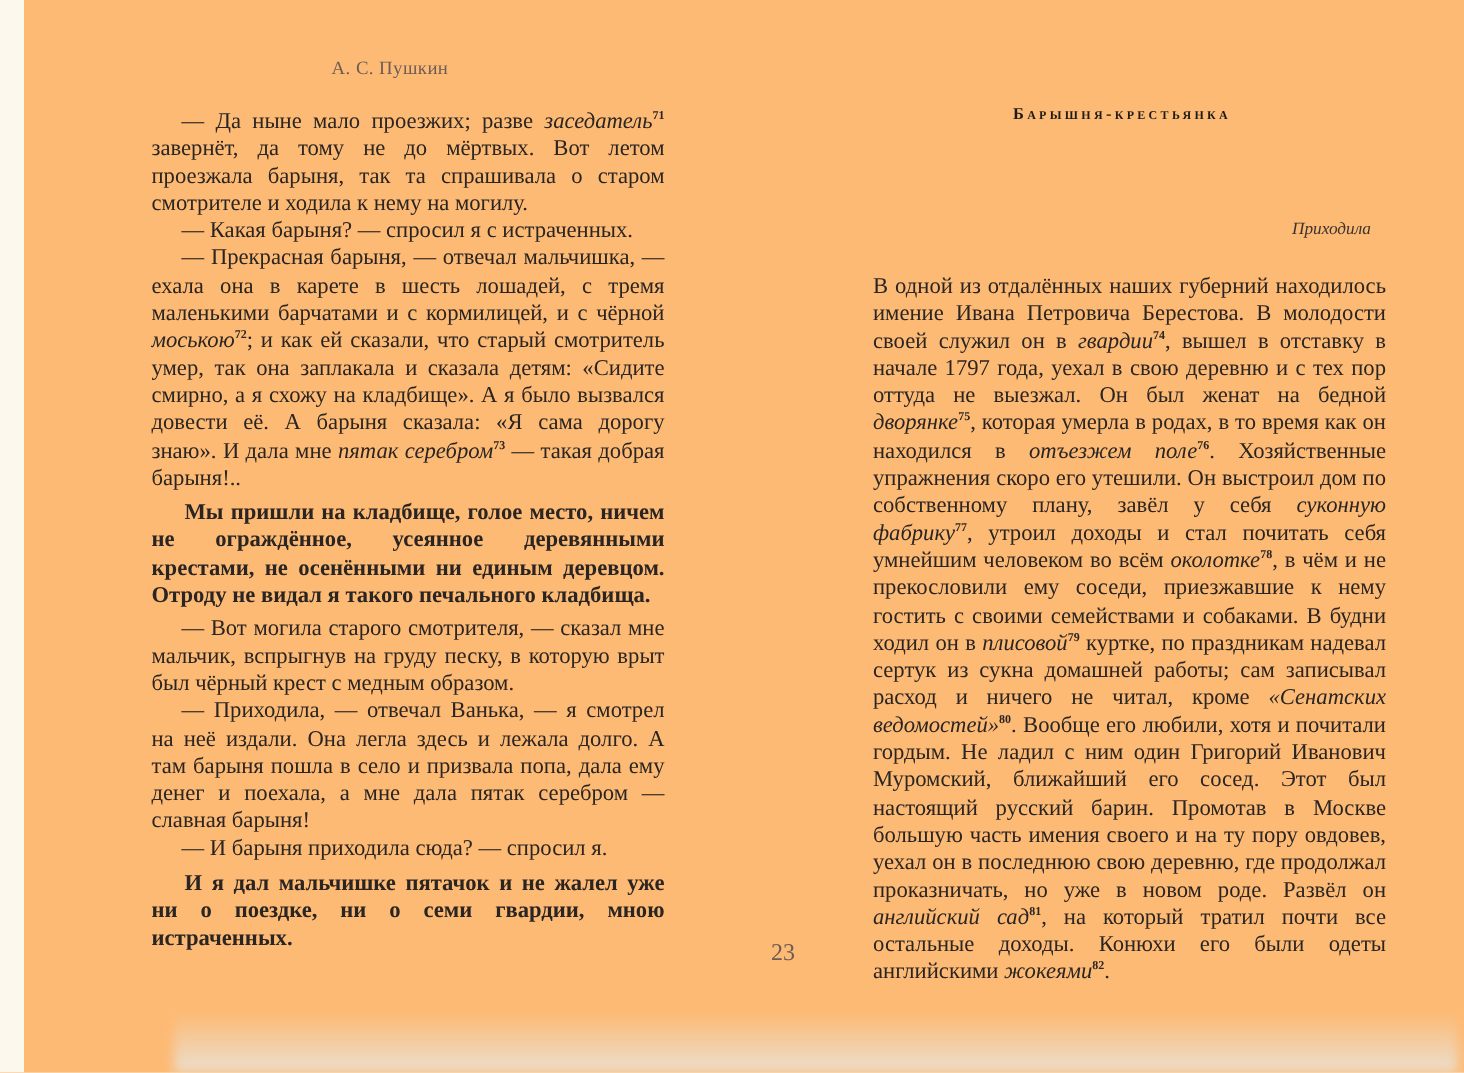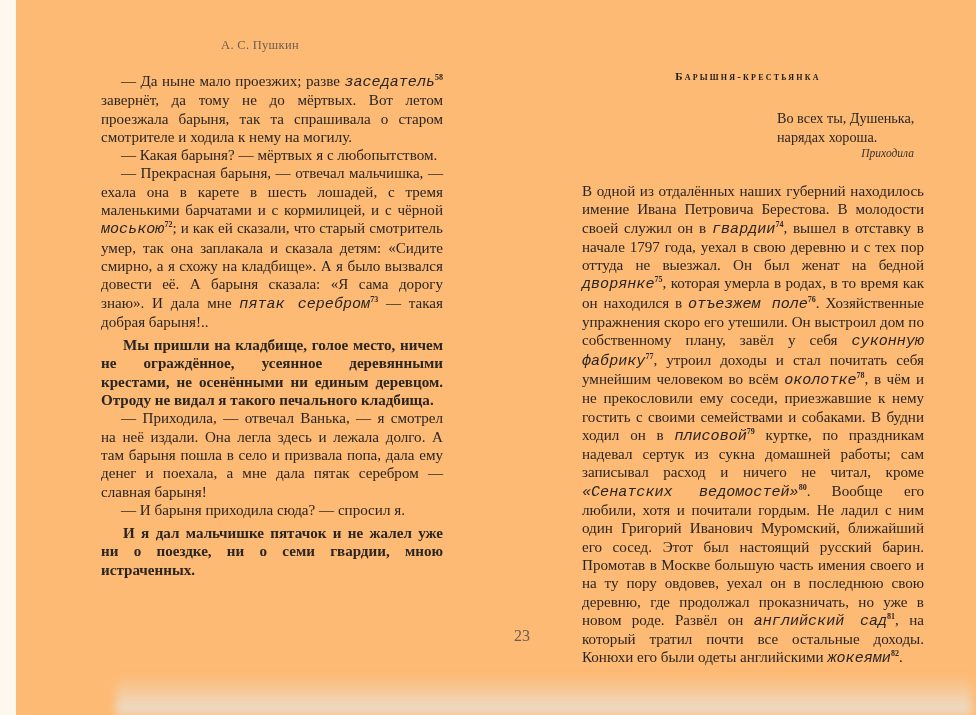--- a/index.html
+++ b/index.html
@@ -32,21 +32,21 @@
     text-align: justify; hyphens: manual;
   }
   .page-left .text-block { left: 85px; width: 342px; top: 72px; }
   .page-right .text-block { left: 550px; left: 62px; width: 342px; top: 182px; margin-left: 16px; }
   .text-block p { margin: 0; }
   .text-block p.ind { text-indent: 20px; }
   .text-block p.ind2 { text-indent: 22px; }
   .text-block p.noind { text-indent: 0; }
   .text-block p.sep { margin-top: 5px; font-weight: bold; }
   .text-block p.sepb { margin-top: 4px; }
-  i { font-style: italic; font-family: Liberation Mono, monospace; }
+  i { font-style: italic; }
   sup { font-size: 8px; vertical-align: 6px; line-height: 0; font-weight: bold; }
 
   .chapter-title {
     position: absolute; top: 70px; left: 0; width: 100%; text-align: center;
     font-size: 11px; font-weight: bold; letter-spacing: 2.2px; color: #1f1b19;
     font-variant: small-caps;
   }
   .epigraph {
     position: absolute; top: 109px; left: 273px; width: 140px;
     font-size: 14.2px; line-height: 19px;
@@ -62,36 +62,33 @@
   }
 </style>
 </head>
 <body>
 
 <div class="spread">
 
   <div class="page page-left">
     <div class="running-head">А. С. Пушкин</div>
     <div class="text-block" id="left-text">
-      <p class="ind">— Да ныне мало проезжих; разве <i>заседатель</i><sup>58</sup> завер­нёт, да тому не до мёртвых. Вот летом проезжала ба­рыня, так та спрашивала о старом смотрителе и ходила к нему на могилу.</p>
-      <p class="ind">— Какая барыня? — мёртвых я с любопытством.</p>
+      <p class="ind">— Да ныне мало проезжих; разве <i>заседатель</i><sup>71</sup> завер­нёт, да тому не до мёртвых. Вот летом проезжала ба­рыня, так та спрашивала о старом смотрителе и ходила к нему на могилу.</p>
+      <p class="ind">— Какая барыня? — спросил я с истраченных.</p>
       <p class="ind">— Прекрасная барыня, — отвечал мальчишка, — еха­ла она в карете в шесть лошадей, с тремя маленьки­ми барчатами и с кормилицей, и с чёрной <i>моською</i><sup>72</sup>; и как ей сказали, что старый смотритель умер, так она заплакала и сказала детям: «Сидите смирно, а я схо­жу на кладбище». А я было вызвался довести её. А ба­рыня сказала: «Я сама дорогу знаю». И дала мне <i>пятак серебром</i><sup>73</sup> — такая добрая барыня!..</p>
       <p class="ind2 sep">Мы пришли на кладбище, голое место, ничем не ограждённое, усеянное деревянными крестами, не осенёнными ни единым деревцом. Отроду не видал я такого печального кладбища.</p>
+      <p class="ind sepb">— Вот могила старого смотрителя, — сказал мне мальчик, вспрыгнув на груду песку, в которую врыт был чёрный крест с медным образом.</p>
       <p class="ind">— Приходила, — отвечал Ванька, — я смотрел на неё издали. Она легла здесь и лежала долго. А там барыня пошла в село и призвала попа, дала ему денег и поеха­ла, а мне дала пятак серебром — славная барыня!</p>
       <p class="ind">— И барыня приходила сюда? — спросил я.</p>
       <p class="ind2 sep">И я дал мальчишке пятачок и не жалел уже ни о поездке, ни о семи гвардии, мною истраченных.</p>
     </div>
   </div>
 
   <div class="page page-right">
     <div class="chapter-title">Барышня-крестьянка</div>
-    <div class="epigraph">
-      <span class="line">Во всех ты, Душенька,</span>
-      <span class="line">нарядах хороша.</span>
-    </div>
     <div class="epigraph-author">Приходила</div>
     <div class="text-block" id="right-text">
       <p class="noind">В одной из отдалённых наших губерний находилось имение Ивана Петровича Берестова. В молодости сво­ей служил он в <i>гвардии</i><sup>74</sup>, вышел в отставку в начале 1797 года, уехал в свою деревню и с тех пор оттуда не выезжал. Он был женат на бедной <i>дворянке</i><sup>75</sup>, которая умерла в родах, в то время как он находился в <i>отъезжем поле</i><sup>76</sup>. Хозяйственные упражнения скоро его утешили. Он выстроил дом по собственному плану, завёл у себя <i>суконную фабрику</i><sup>77</sup>, утроил доходы и стал почитать себя умнейшим человеком во всём <i>околотке</i><sup>78</sup>, в чём и не прекословили ему соседи, приезжавшие к нему гостить с своими семействами и собаками. В будни ходил он в <i>плисовой</i><sup>79</sup> куртке, по праздникам надевал сертук из сукна домашней работы; сам записывал расход и ничего не читал, кроме <i>«Сенатских ведомостей»</i><sup>80</sup>. Вообще его любили, хотя и почитали гордым. Не ладил с ним один Григорий Иванович Муромский, ближайший его сосед. Этот был настоящий русский барин. Промотав в Мо­скве большую часть имения своего и на ту пору овдо­вев, уехал он в последнюю свою деревню, где продолжал проказничать, но уже в новом роде. Развёл он <i>англий­ский сад</i><sup>81</sup>, на который тратил почти все остальные до­ходы. Конюхи его были одеты английскими <i>жокеями</i><sup>82</sup>.</p>
     </div>
     <div class="page-number">23</div>
   </div>
 
   <div class="bottom-shadow"></div>
 </div>
 

